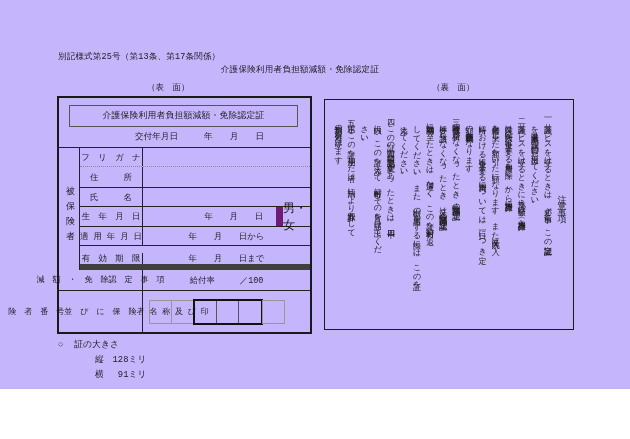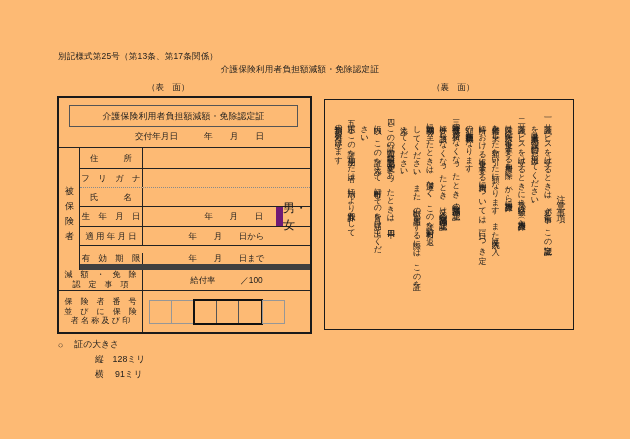--- a/index.html
+++ b/index.html
@@ -1,17 +1,17 @@
 <!DOCTYPE html>
 <html><head>
 <meta charset="utf-8">
 <style>
   html,body{margin:0;padding:0;background:#fff;}
-  .page{position:relative;width:630px;height:439px;background:#fdba74;overflow:hidden;
-        font-family:Liberation Sans, sans-serif;color:#1c1c1c;}
+  .page{position:relative;width:630px;height:389px;background:#c4b5fd;overflow:hidden;
+        font-family:Liberation Mono, monospace;color:#1c1c1c;}
   .abs{position:absolute;}
 
   
   .form-ref{left:58px;top:51px;font-size:8.5px;letter-spacing:.2px;}
   .page-title{left:0;top:64px;width:600px;text-align:center;font-size:8.5px;letter-spacing:.3px;}
   .side-label{top:82px;font-size:8.5px;}
   .front-side{left:147px;text-align:right;} .back-side{left:432px;}
 
   
   .front-card{left:57px;top:96px;width:255px;height:238px;border:2px solid #1a1a1a;
@@ -29,21 +29,21 @@
   .f-row.dotted{border-bottom:1px dotted #8a8a8a;}
   .f-lbl{width:62px;border-right:1px solid #222;display:flex;align-items:center;
          justify-content:center;font-size:8.4px;white-space:pre;}
   .f-val{flex:1;display:flex;align-items:center;justify-content:center;
          font-size:8.4px;white-space:pre;}
   .f-val.dateright{justify-content:flex-end;padding-right:13px;}
   .f-extra{width:27px;border-left:7px solid #701a75;display:flex;align-items:center;
            justify-content:center;font-size:12px;}
   .h19{height:19px;} .h20{height:20px;} .h18{height:18px;}
   .w-row{display:flex;}
-  .w-lbl{width:83px;border-right:1px solid #222;display:flex;flex-direction:column;
+  .w-lbl{width:83px;border-right:1px solid #222;display:flex;
          align-items:center;justify-content:center;font-size:8px;line-height:9.6px;white-space:pre;}
   .reduction{height:20px;border-bottom:1px solid #222;}
   .reduction .f-val{gap:25px;}
   .insurer{flex:1;}
   .boxes{display:flex;align-items:center;padding-left:6px;}
   .bx{width:23px;height:24px;border:1px solid #979797;margin-right:-1px;box-sizing:border-box;}
   .bx-bold{display:flex;border:2px solid #111;margin-right:-1px;}
   .bxb{width:22px;height:22px;border-right:1px solid #555;box-sizing:border-box;}
   .bxb:last-child{border-right:none;}
 
@@ -75,26 +75,26 @@
     <div class="issue-row">
       <span>交付年月日</span>
       <span class="iss-val">年　　月　　日</span>
     </div>
 
     <div class="rows7">
       <div class="colA">
         <span>被保険者</span>
       </div>
       <div class="rcol">
+        <div class="f-row h18 dotted">
+          <div class="f-lbl">フ　リ　ガ　ナ</div>
+          <div class="f-val"></div>
+        </div>
         <div class="f-row h20">
           <div class="f-lbl">住　　　所</div>
-          <div class="f-val"></div>
-        </div>
-        <div class="f-row h18 dotted">
-          <div class="f-lbl">フ　リ　ガ　ナ</div>
           <div class="f-val"></div>
         </div>
         <div class="f-row h18">
           <div class="f-lbl">氏　　　名</div>
           <div class="f-val"></div>
         </div>
         <div class="f-row h19">
           <div class="f-lbl">生　年　月　日</div>
           <div class="f-val dateright">年　　月　　日</div>
           <div class="f-extra">男・女</div>

